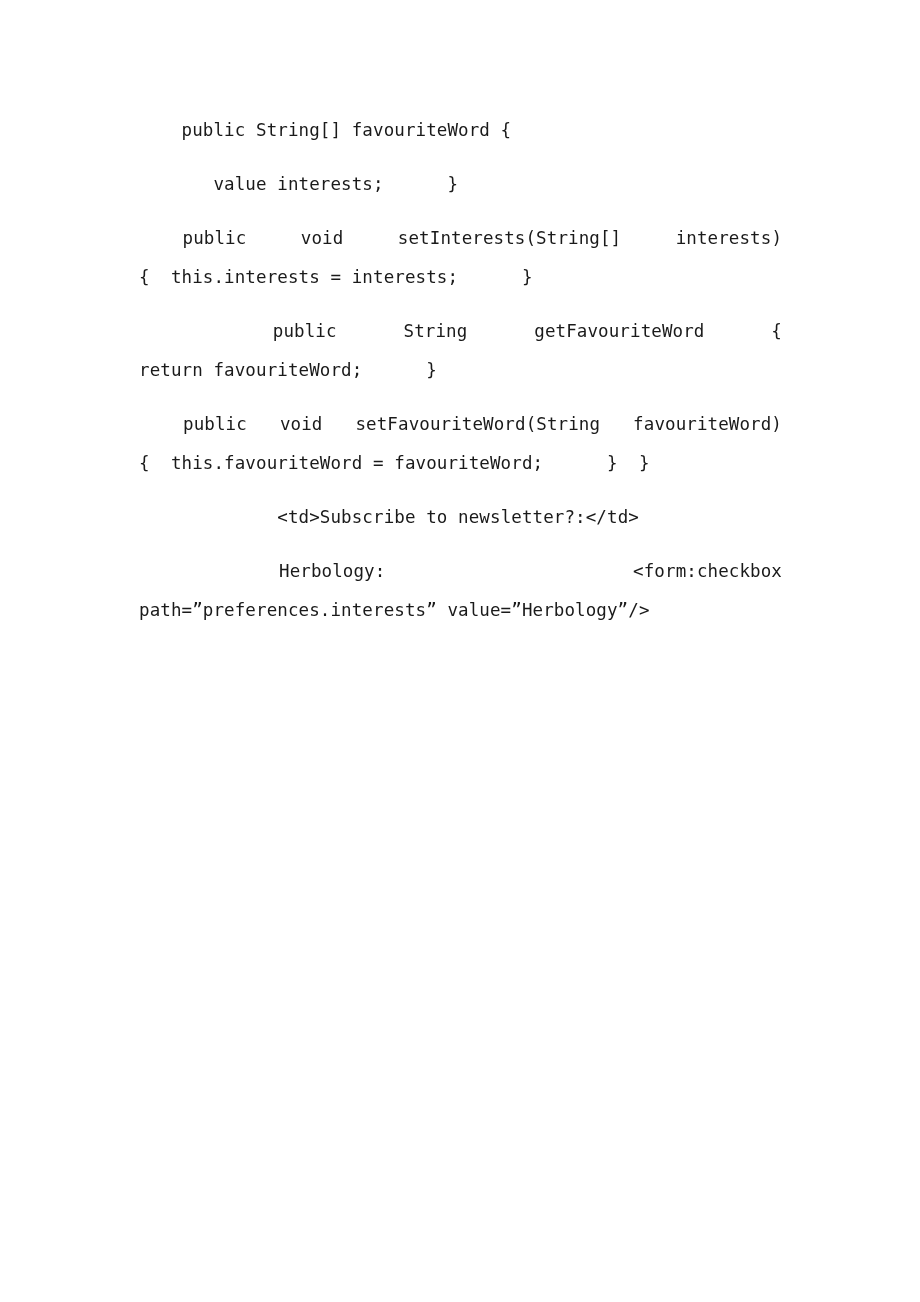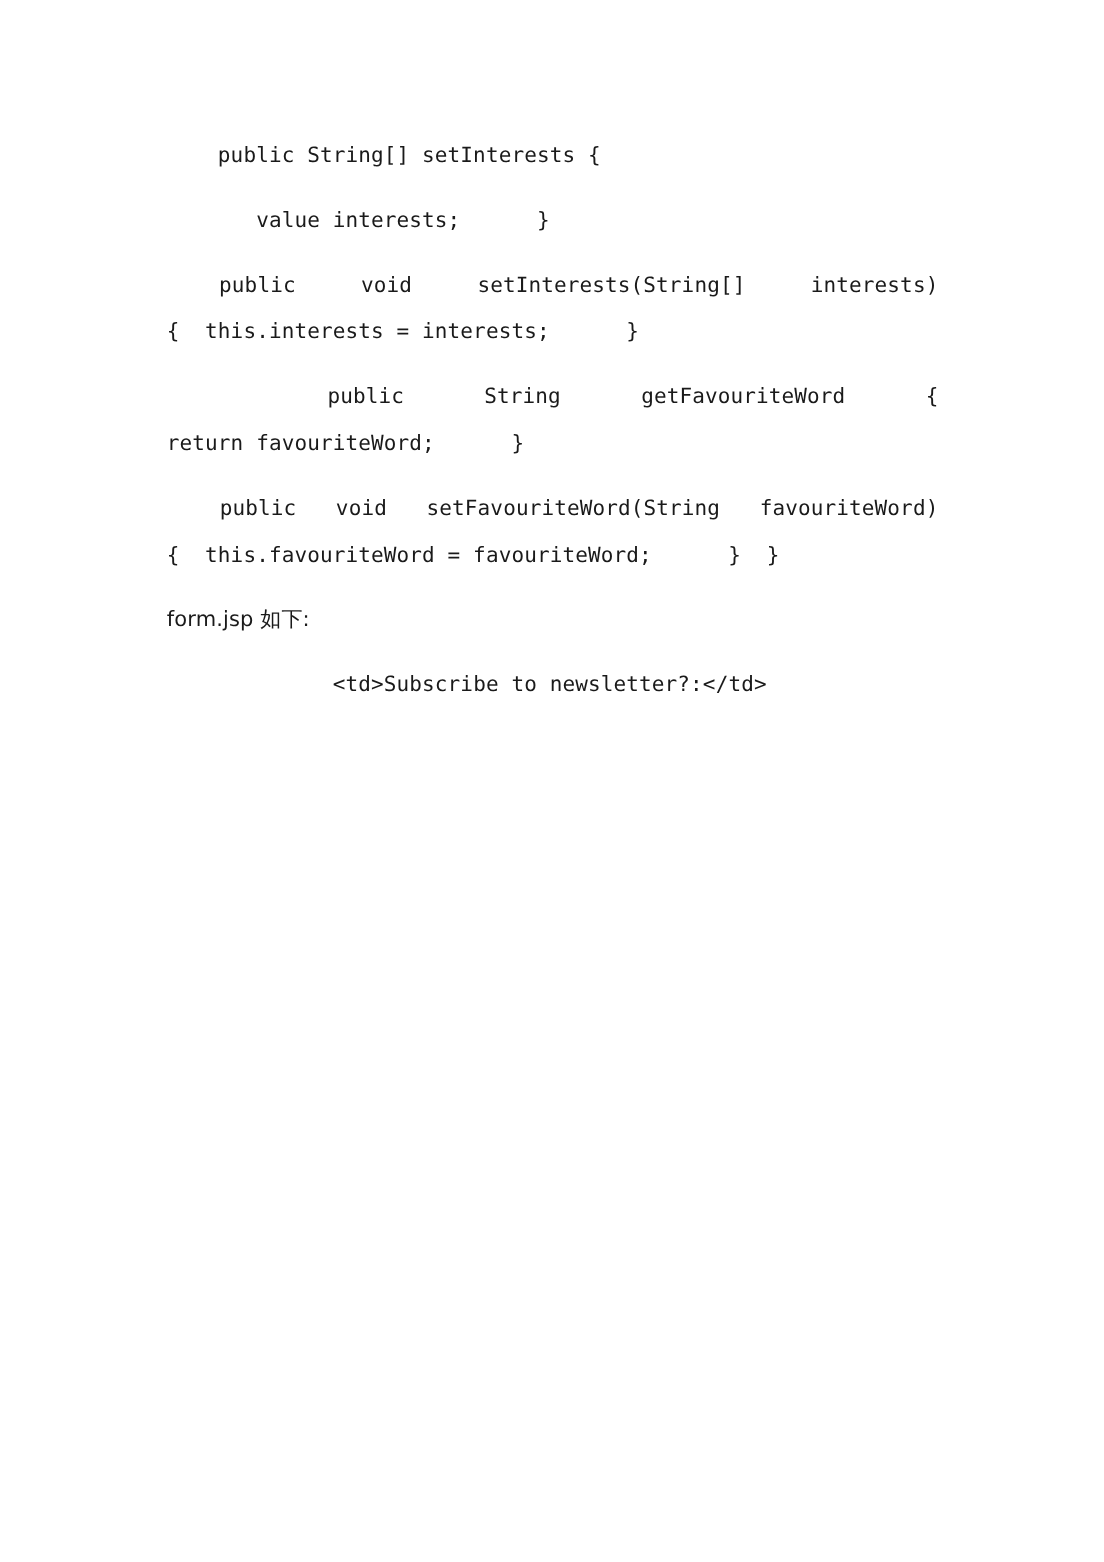--- a/index.html
+++ b/index.html
@@ -49,33 +49,33 @@
   .cjk {
     font-family: "DejaVu Sans", "Liberation Sans", sans-serif;
   }
 </style>
 </head>
 <body>
 
 <div class="page">
   <div class="doc-body">
 
-    <p class="para last-short">    public String[] setInterests {</p>
+    <p class="para last-short">    public String[] favouriteWord {</p>
 
     <p class="para last-short">       value interests;      }</p>
 
     <p class="para last-short">    public     void     setInterests(String[]     interests)     {  this.interests = interests;      }</p>
 
     <p class="para last-short">    public  String  getFavouriteWord  {                      return favouriteWord;      }</p>
 
     <p class="para last-short">    public   void   setFavouriteWord(String   favouriteWord)   {  this.favouriteWord = favouriteWord;      }  }</p>
 
-    <p class="para last-short cjk">form.jsp 如下:</p>
 
 
     <p class="para last-short">             &lt;td&gt;Subscribe to newsletter?:&lt;/td&gt;</p>
 
 
 
 
+    <p class="para last-short">             Herbology:                       &lt;form:checkbox  path=”preferences.interests” value=”Herbology”/&gt;</p>
 
   </div>
 </div>
 
 </body></html>

